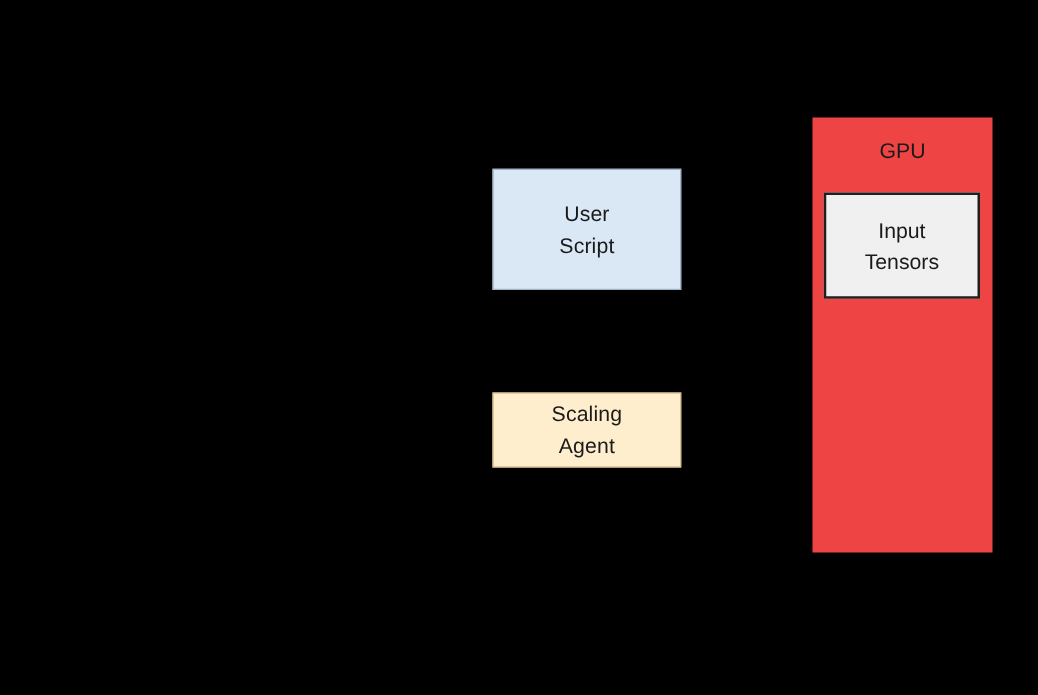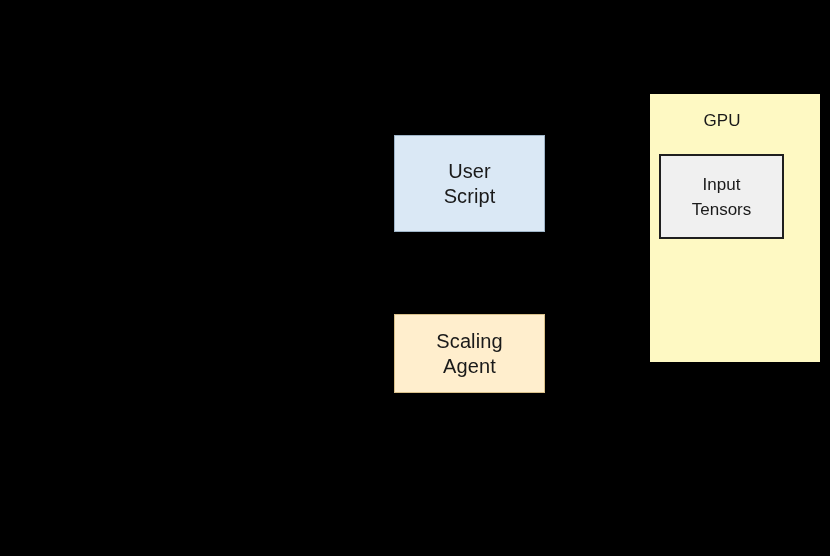--- a/index.html
+++ b/index.html
@@ -23,56 +23,55 @@
   }
 
   .node {
     position: absolute;
     box-sizing: border-box;
     display: flex;
     align-items: center;
     justify-content: center;
     text-align: center;
     color: #1a1a1a;
-    font-size: 20px;
+    font-size: 17px;
     line-height: 25px;
     letter-spacing: 0.1px;
     white-space: pre-line;
   }
 
   
   #user-script {
     left: 394px;
     top: 135px;
     width: 151px;
     height: 97px;
     background: #dae8f5;
     border: 1px solid #9fb5c8;
   }
 
   
   #scaling-agent {
     left: 394px;
     top: 314px;
     width: 151px;
-    height: 79px;
+    height: 60px;
     background: #ffeecd;
     border: 1px solid #d9c08a;
   }
 
   
   #gpu-container {
     position: absolute;
     left: 650px;
     top: 94px;
     width: 144px;
-    height: 268px;
-    background: #fef9c3;
+    height: 348px;
+    background: #ef4444;
     border: 0;
-    padding-left: 26px;
   }
 
   #gpu-label {
     position: absolute;
     left: 0;
     top: 0;
     width: 144px;
     height: 52px;
     display: flex;
     align-items: center;

